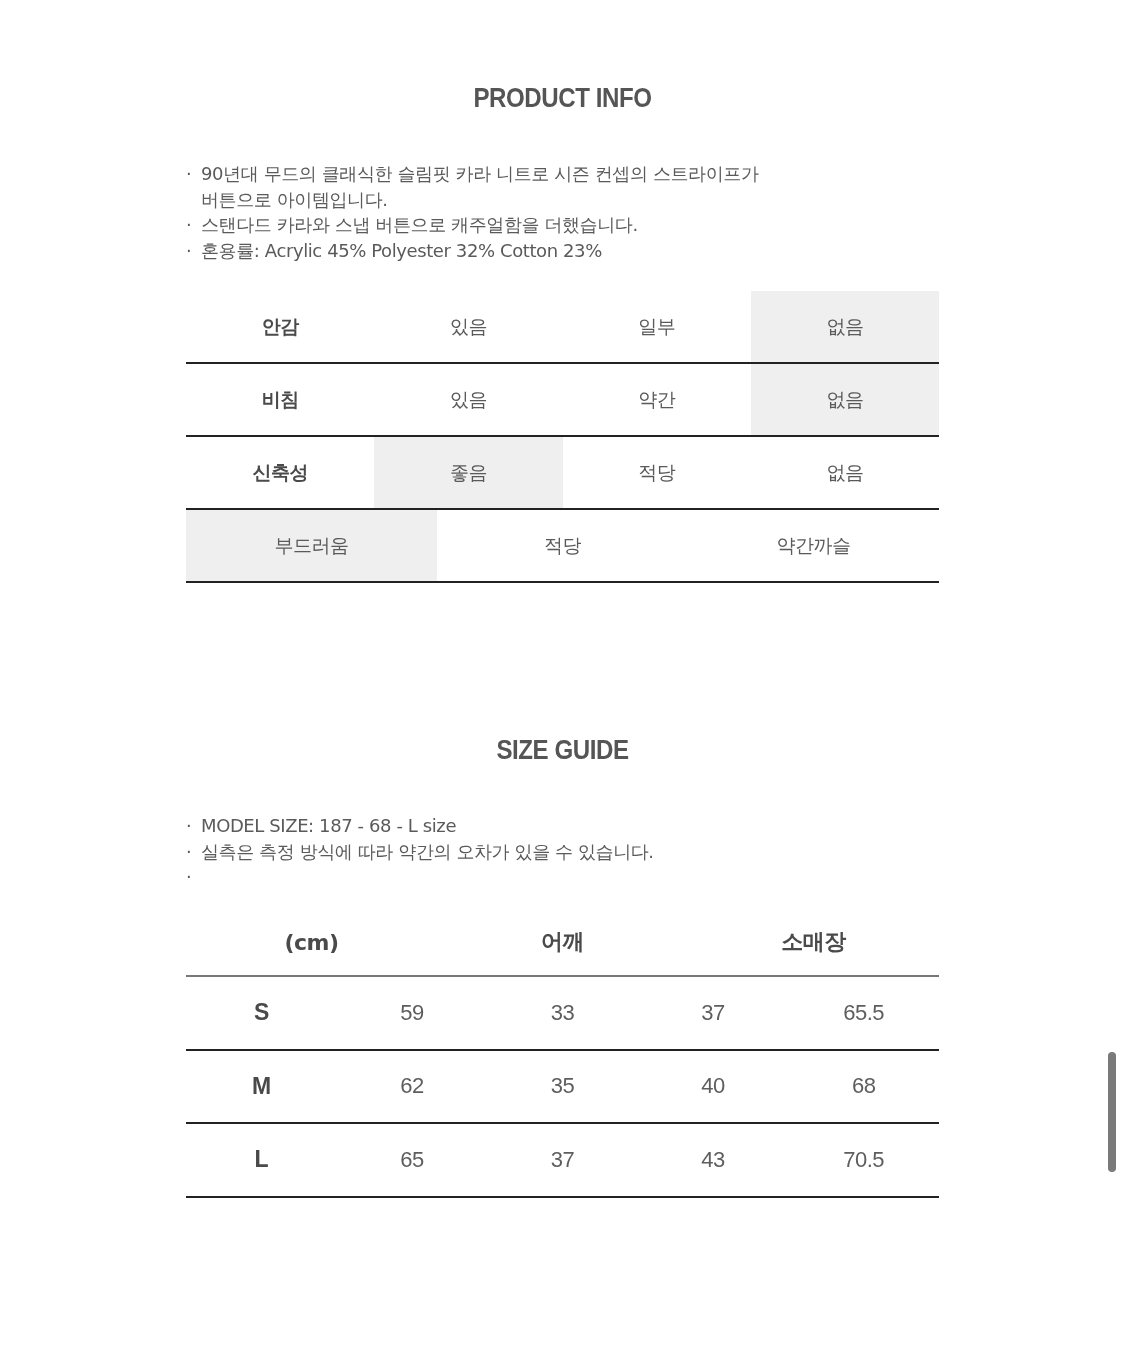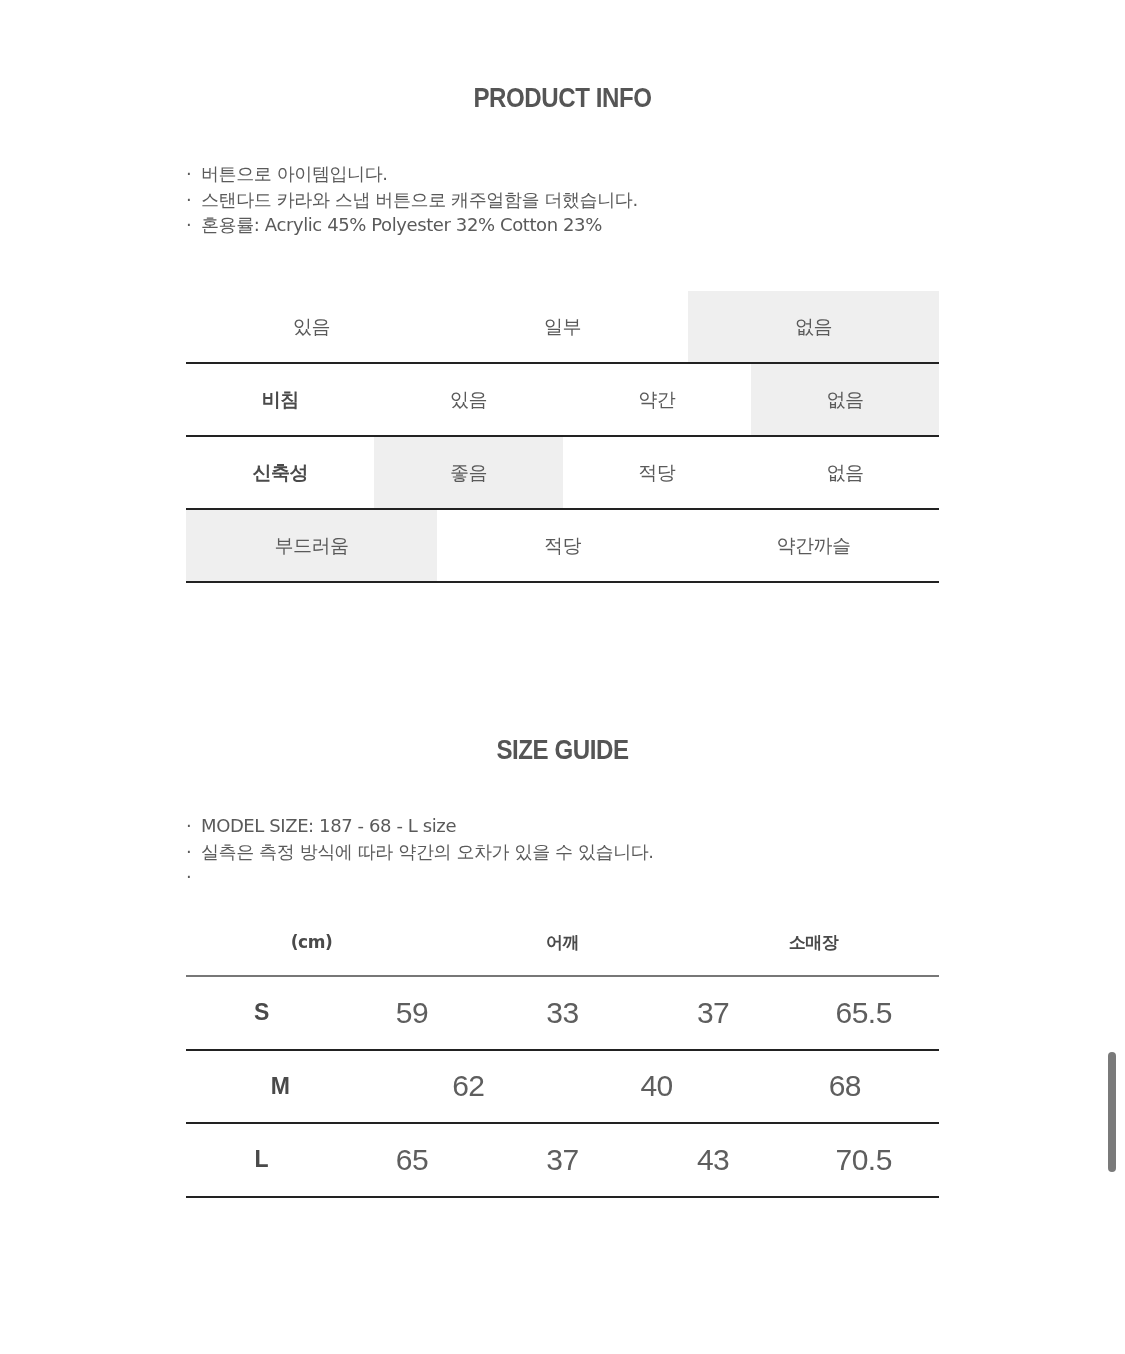--- a/index.html
+++ b/index.html
@@ -71,26 +71,26 @@
       background: #efefef;
     }
     .size-table .row {
       height: 73.5px;
     }
     .size-table .row.header {
       height: 68px;
       border-bottom: 2px solid #777777;
     }
     .size-table .cell {
-      font-size: 30px;
+      font-size: 22px;
       font-family: "Liberation Sans", sans-serif;
       color: #5e5e5e;
     }
     .size-table .cell.head {
-      font-size: 17px;
+      font-size: 22px;
       font-family: "DejaVu Sans", sans-serif;
       color: #4a4a4a;
     }
     .size-table .cell.size-label {
       font-weight: bold;
       font-size: 23px;
       color: #4a4a4a;
     }
     .scrollbar {
       position: absolute;
@@ -104,35 +104,37 @@
   </style>
 </head>
 <body>
 
 <div class="section-title" style="top:82px;">PRODUCT INFO</div>
 
 <div class="notes" style="top:161px;">
   <div class="note">
     <span class="dot">·</span>
     <div>
+      <div>90년대 무드의 클래식한 슬림핏 카라 니트로 시즌 컨셉의 스트라이프가</div>
       <div>버튼으로 아이템입니다.</div>
     </div>
   </div>
   <div class="note">
     <span class="dot">·</span>
     <div>스탠다드 카라와 스냅 버튼으로 캐주얼함을 더했습니다.</div>
   </div>
   <div class="note">
     <span class="dot">·</span>
     <div>혼용률: Acrylic 45% Polyester 32% Cotton 23%</div>
   </div>
 </div>
 
 <div class="table attr-table" style="top:291px;">
   <div class="row">
+    <div class="cell head">안감</div>
     <div class="cell">있음</div>
     <div class="cell">일부</div>
     <div class="cell hl">없음</div>
   </div>
   <div class="row">
     <div class="cell head">비침</div>
     <div class="cell">있음</div>
     <div class="cell">약간</div>
     <div class="cell hl">없음</div>
   </div>
@@ -174,20 +176,21 @@
   <div class="row">
     <div class="cell size-label">S</div>
     <div class="cell">59</div>
     <div class="cell">33</div>
     <div class="cell">37</div>
     <div class="cell">65.5</div>
   </div>
   <div class="row">
     <div class="cell size-label">M</div>
     <div class="cell">62</div>
+    <div class="cell">35</div>
     <div class="cell">40</div>
     <div class="cell">68</div>
   </div>
   <div class="row">
     <div class="cell size-label">L</div>
     <div class="cell">65</div>
     <div class="cell">37</div>
     <div class="cell">43</div>
     <div class="cell">70.5</div>
   </div>

